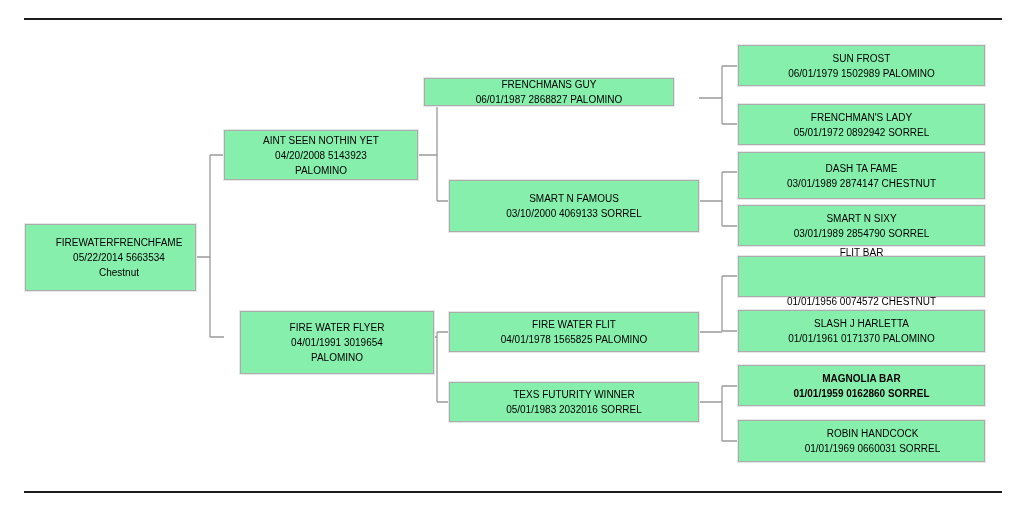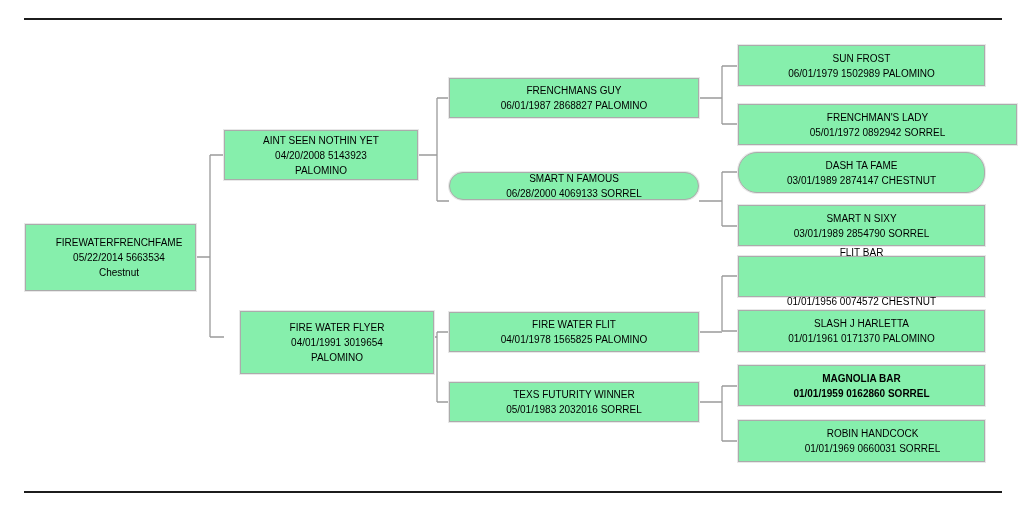--- a/index.html
+++ b/index.html
@@ -34,28 +34,28 @@
     padding:1px 2px;
   }
   .node .nm{word-break:break-all;}
   .dtrow span{white-space:nowrap;}
   
   #n-root{left:25px;top:224px;width:171px;height:67px;padding-left:19px;}
   
   #n-sire{left:224px;top:130px;width:194px;height:50px;}
   #n-dam {left:240px;top:311px;width:194px;height:63px;}
   
-  #n-ss{left:449px;top:78px; width:250px;height:40px;}
-  #n-sd{left:449px;top:172px;width:250px;height:28px;border-radius:14px;}
+  #n-ss{left:424px;top:78px; width:250px;height:28px;}
+  #n-sd{left:449px;top:180px;width:250px;height:52px;}
   #n-ds{left:449px;top:312px;width:250px;height:40px;}
   #n-dd{left:449px;top:382px;width:250px;height:40px;}
   
   #n-sss{left:738px;top:45px; width:247px;height:41px;}
-  #n-ssd{left:738px;top:104px;width:279px;height:41px;}
-  #n-sds{left:738px;top:152px;width:247px;height:41px;border-radius:19px;}
+  #n-ssd{left:738px;top:104px;width:247px;height:41px;}
+  #n-sds{left:738px;top:152px;width:247px;height:47px;}
   #n-sdd{left:738px;top:205px;width:247px;height:41px;}
   #n-dss{left:738px;top:256px;width:247px;height:41px;gap:34px;}
   #n-dsd{left:738px;top:310px;width:247px;height:42px;}
   #n-dds{left:738px;top:365px;width:247px;height:41px;font-weight:bold;}
   #n-ddd{left:738px;top:420px;width:247px;height:42px;padding-left:24px;}
 </style>
 </head>
 <body>
 
 <div id="stage">
@@ -90,21 +90,21 @@
     <div>04/01/1991 3019654</div>
     <div>PALOMINO</div>
   </div>
 
   <div class="node" id="n-ss">
     <div class="nm">FRENCHMANS GUY</div>
     <div class="dtrow"><span>06/01/1987 2868827</span> <span>PALOMINO</span></div>
   </div>
   <div class="node" id="n-sd">
     <div class="nm">SMART N FAMOUS</div>
-    <div class="dtrow"><span>06/28/2000 4069133</span> <span>SORREL</span></div>
+    <div class="dtrow"><span>03/10/2000 4069133</span> <span>SORREL</span></div>
   </div>
   <div class="node" id="n-ds">
     <div class="nm">FIRE WATER FLIT</div>
     <div class="dtrow"><span>04/01/1978 1565825</span> <span>PALOMINO</span></div>
   </div>
   <div class="node" id="n-dd">
     <div class="nm">TEXS FUTURITY WINNER</div>
     <div class="dtrow"><span>05/01/1983 2032016</span> <span>SORREL</span></div>
   </div>
 

